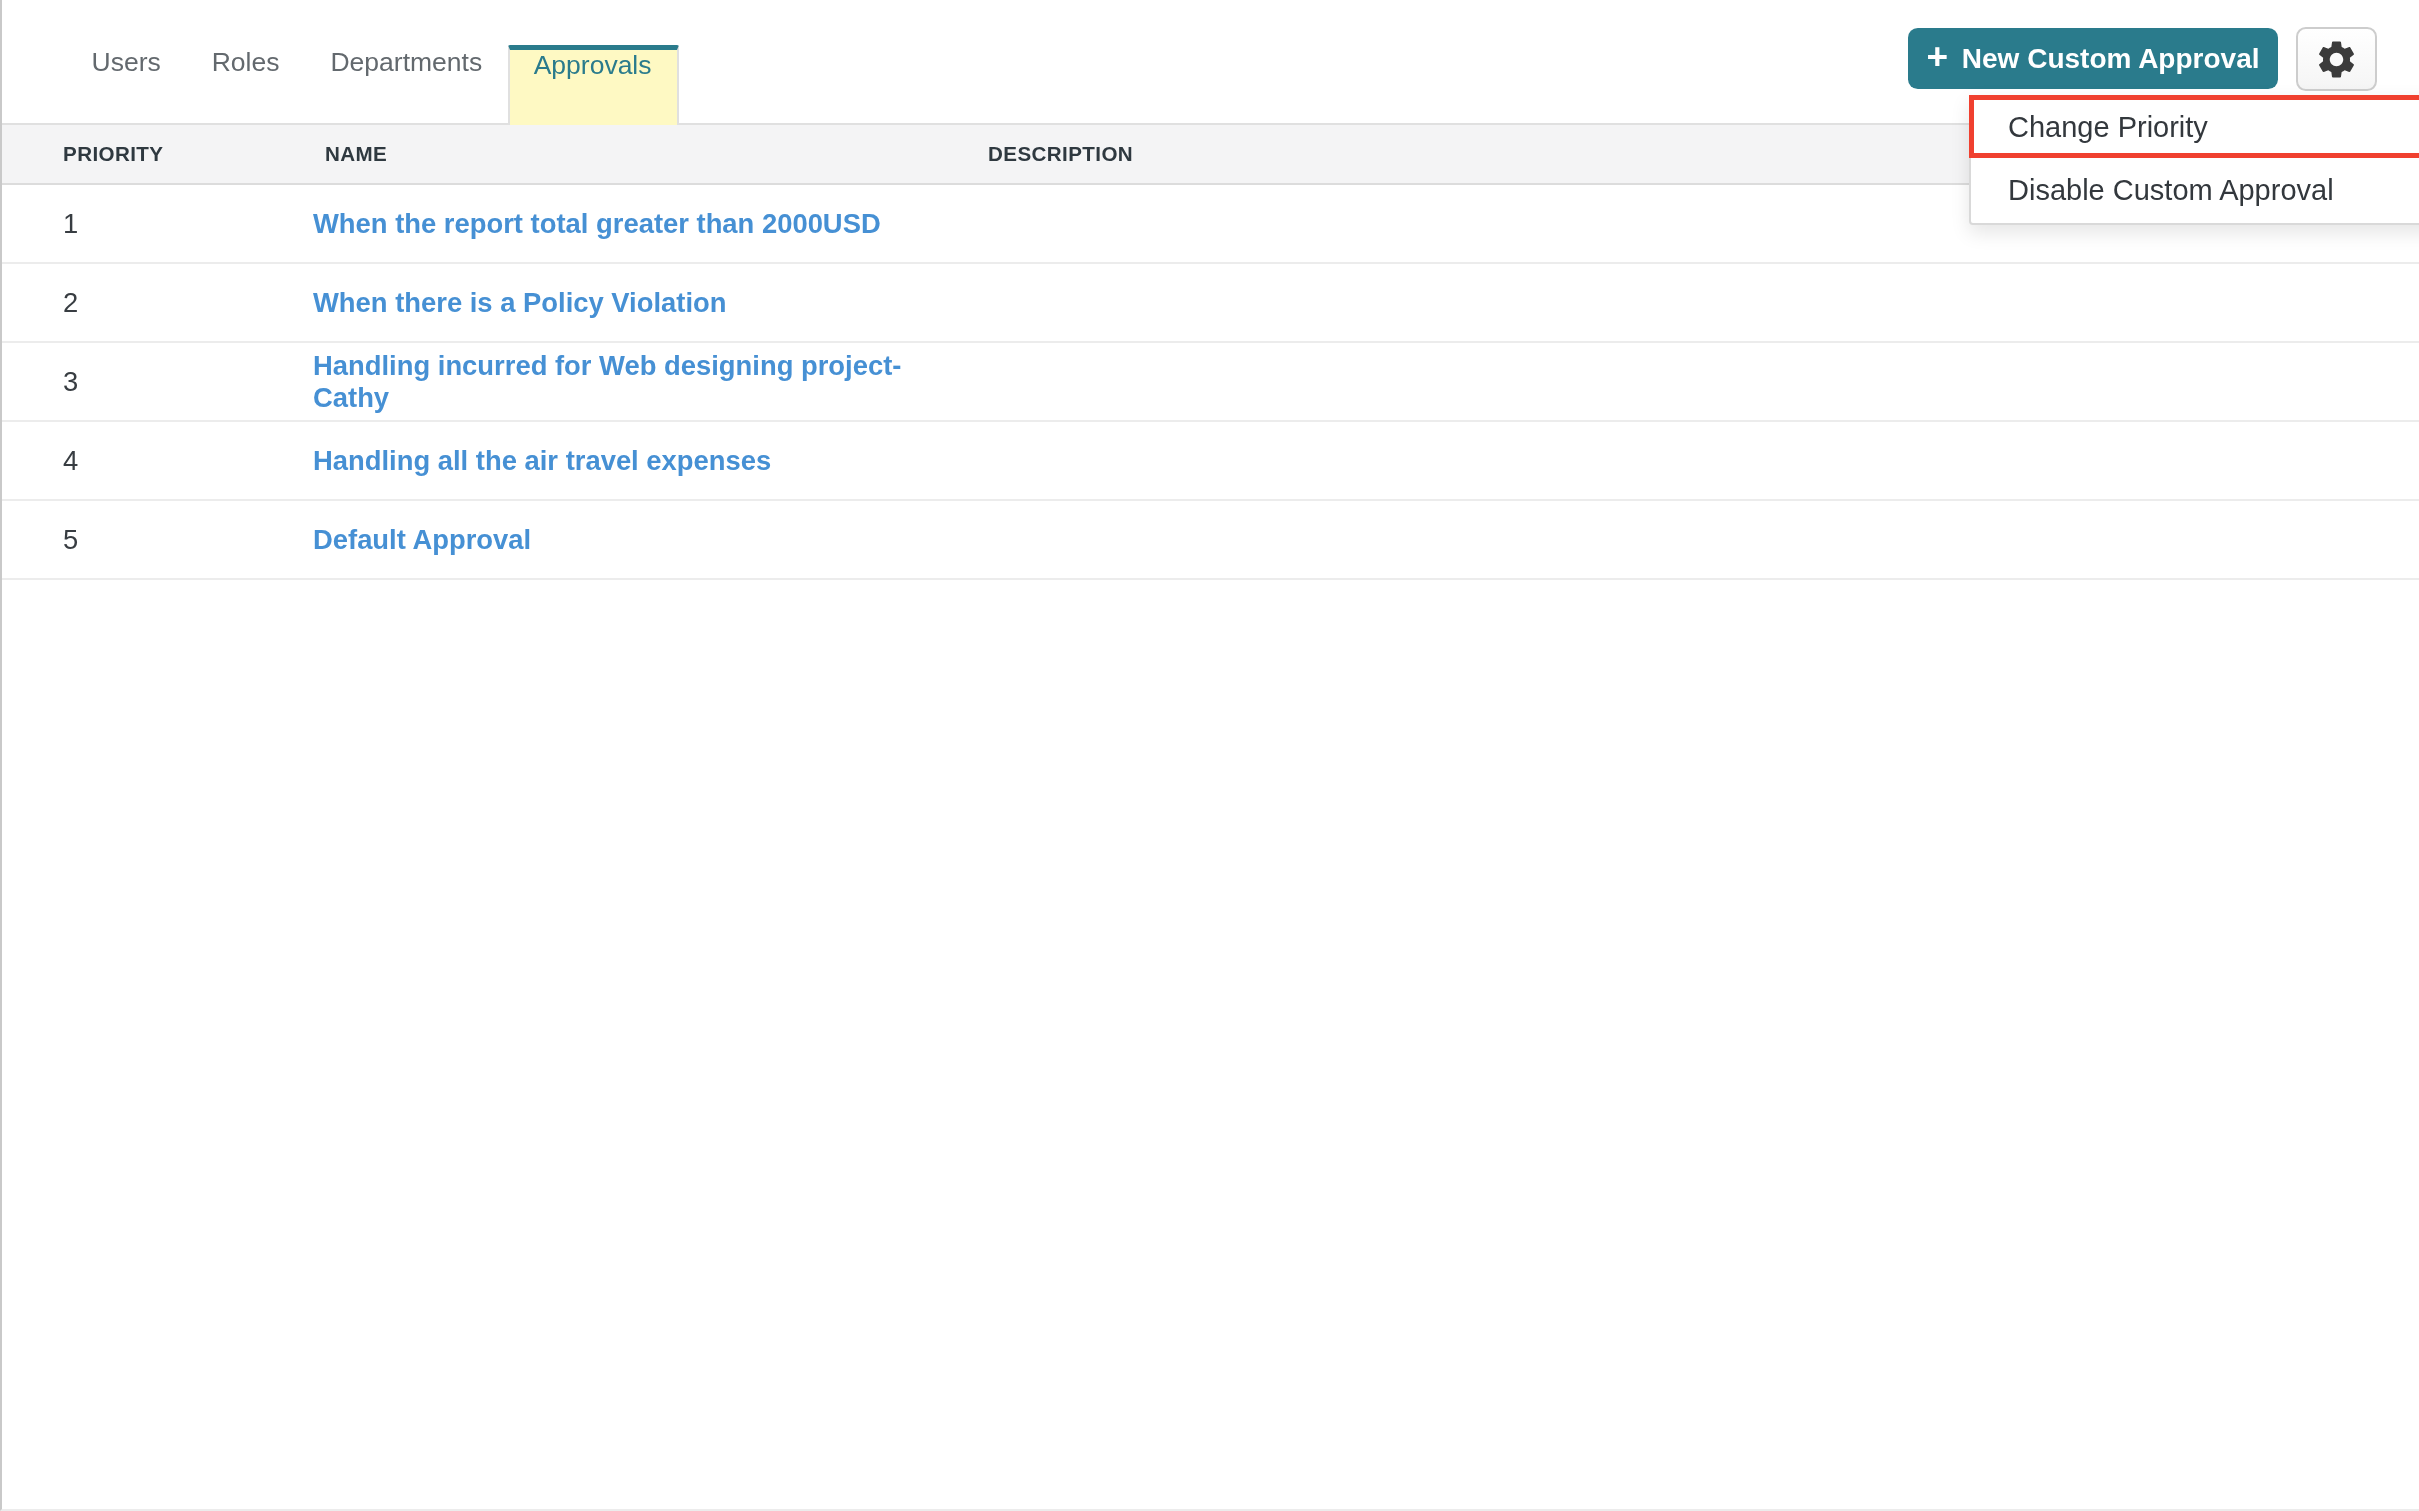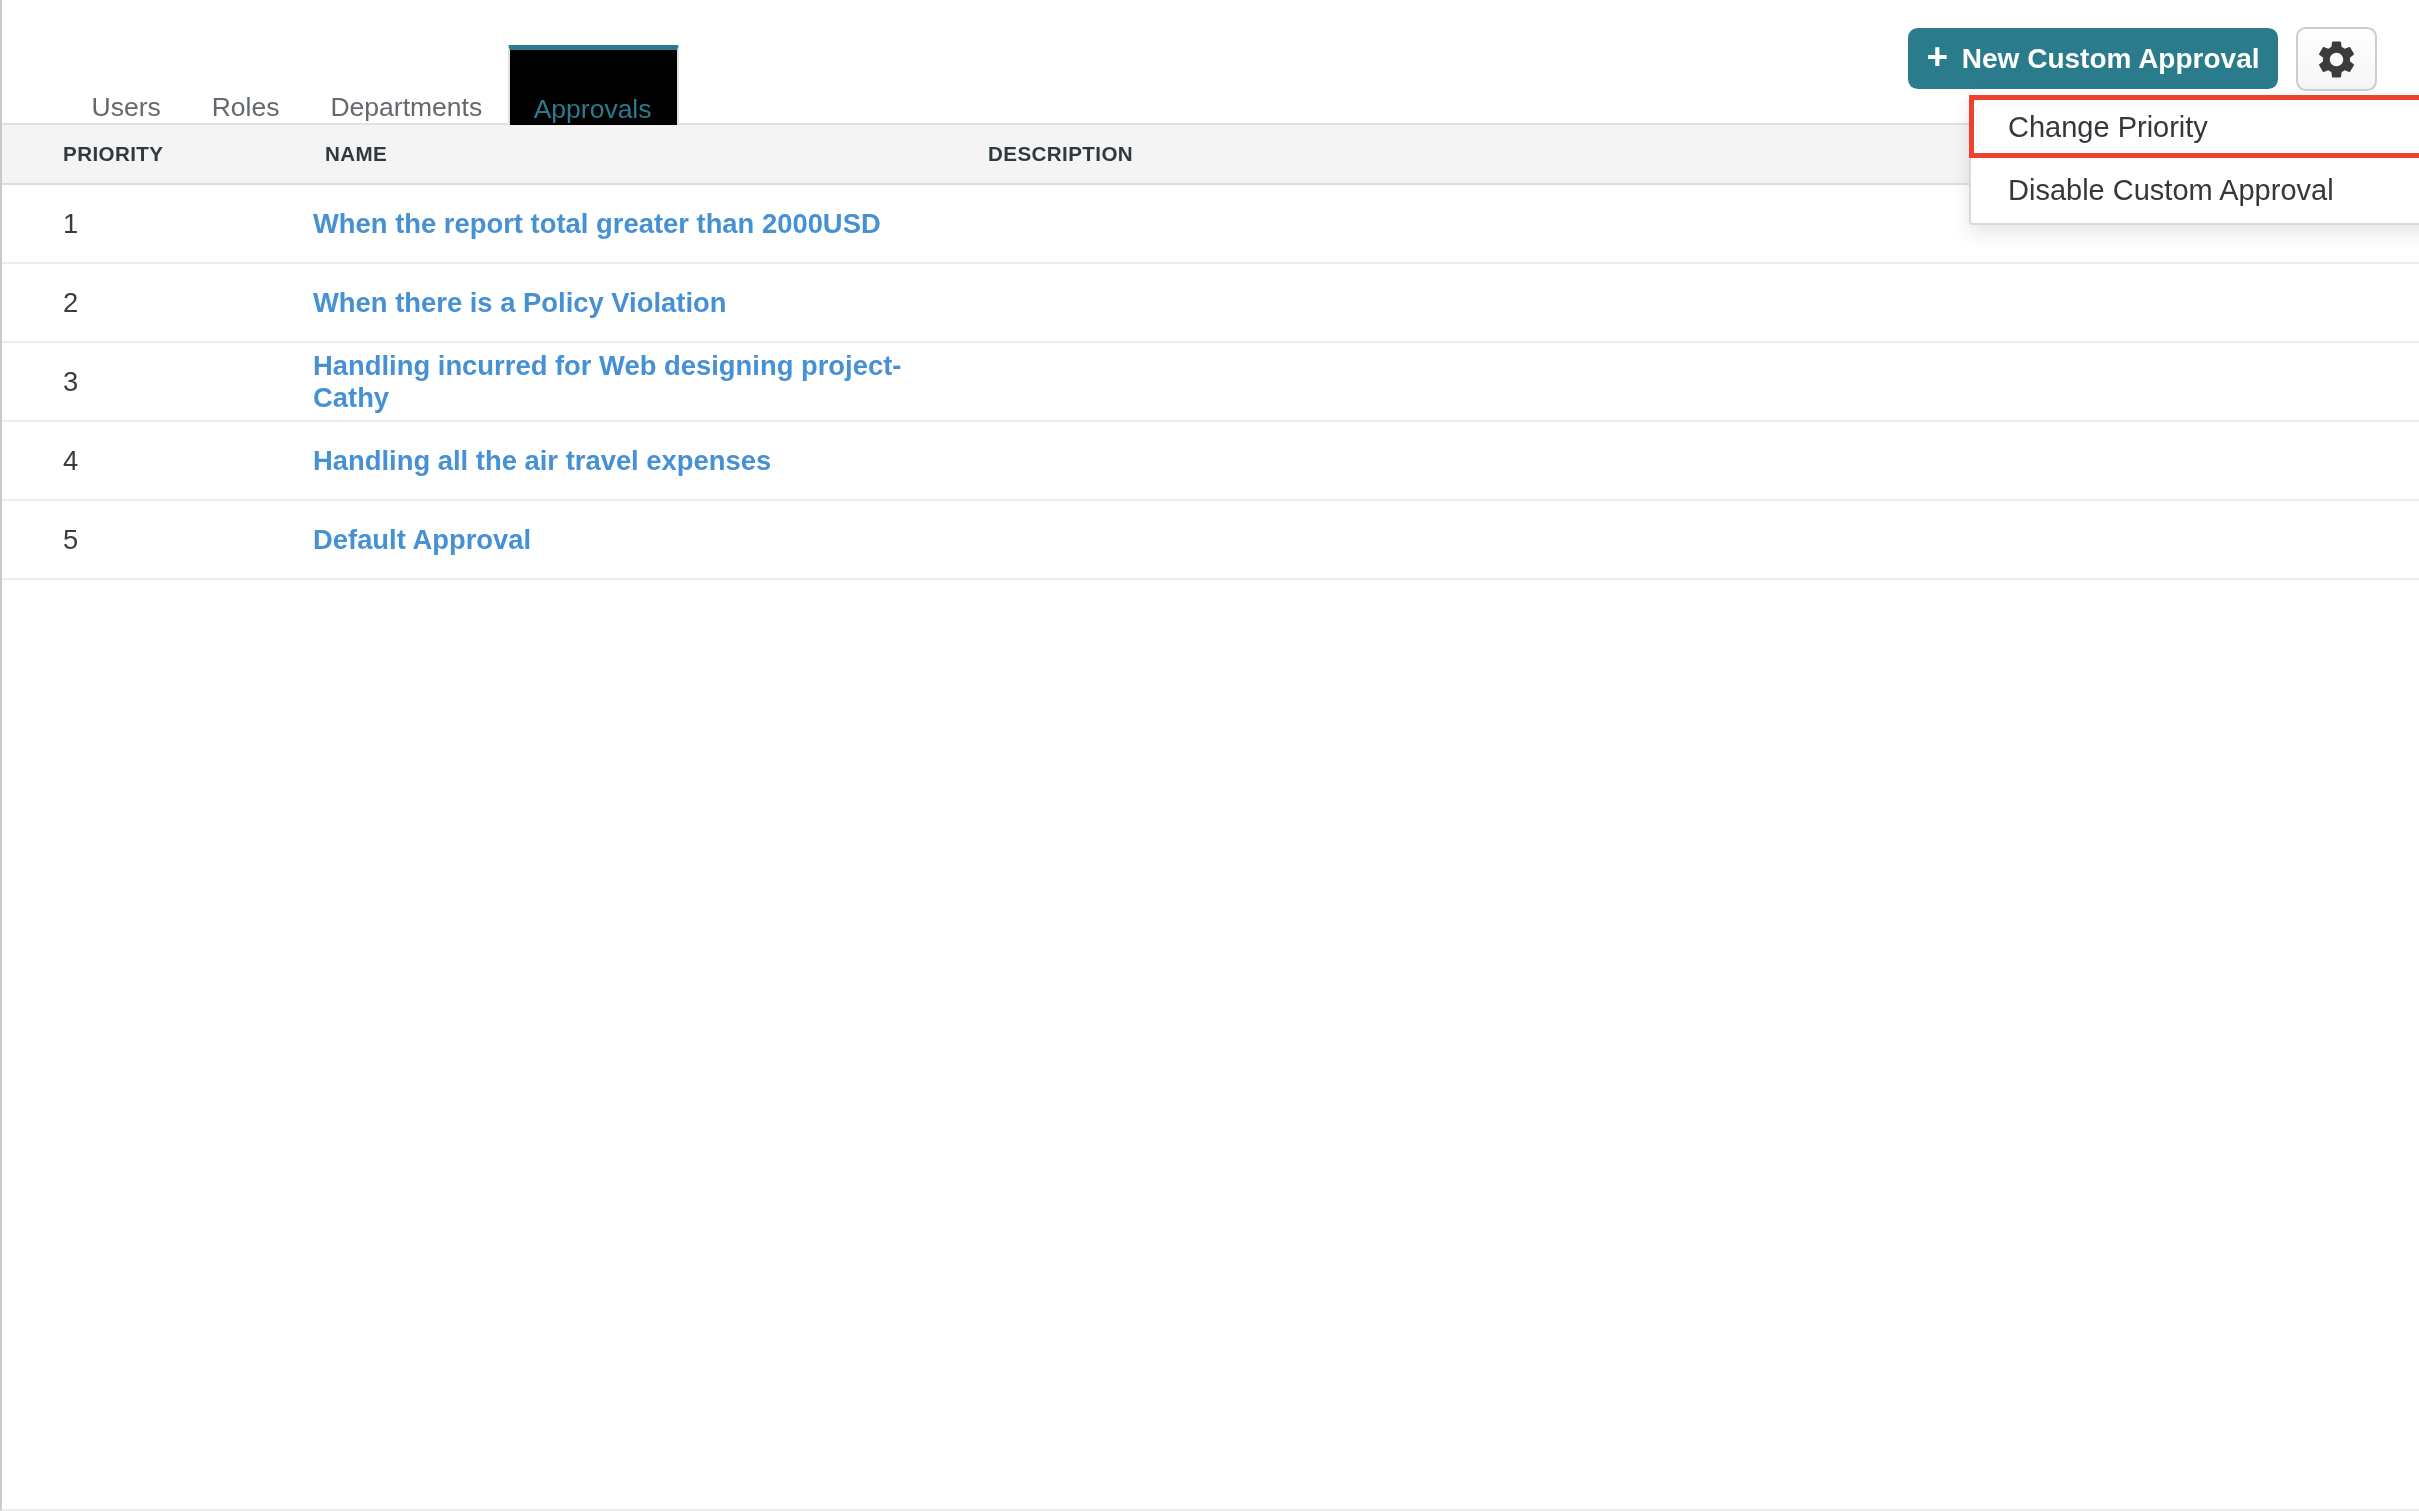--- a/index.html
+++ b/index.html
@@ -29,31 +29,31 @@
     position:relative;
     height:125px;
     display:flex;
     align-items:flex-end;
     padding-left:64px;
     border-bottom:2px solid var(--border);
     background:#fff;
   }
   .tab{
     height:76px;
-    display:flex;align-items:flex-end;
+    display:flex;align-items:flex-start;
     padding:0 25.5px;
     font-size:26.5px;
     color:var(--tab-inactive);
     cursor:pointer;
     white-space:nowrap;
   }
   .tab.active{
     height:80px;
     margin-bottom:-2px;
-    background:#000000;
+    background:#fef9c3;
     border:2px solid var(--border);
     border-bottom:none;
     border-top:5.9px solid var(--accent);
     border-radius:2px 2px 0 0;
     color:var(--accent);
     z-index:3;
     padding-left:24px;
   }
 
   

